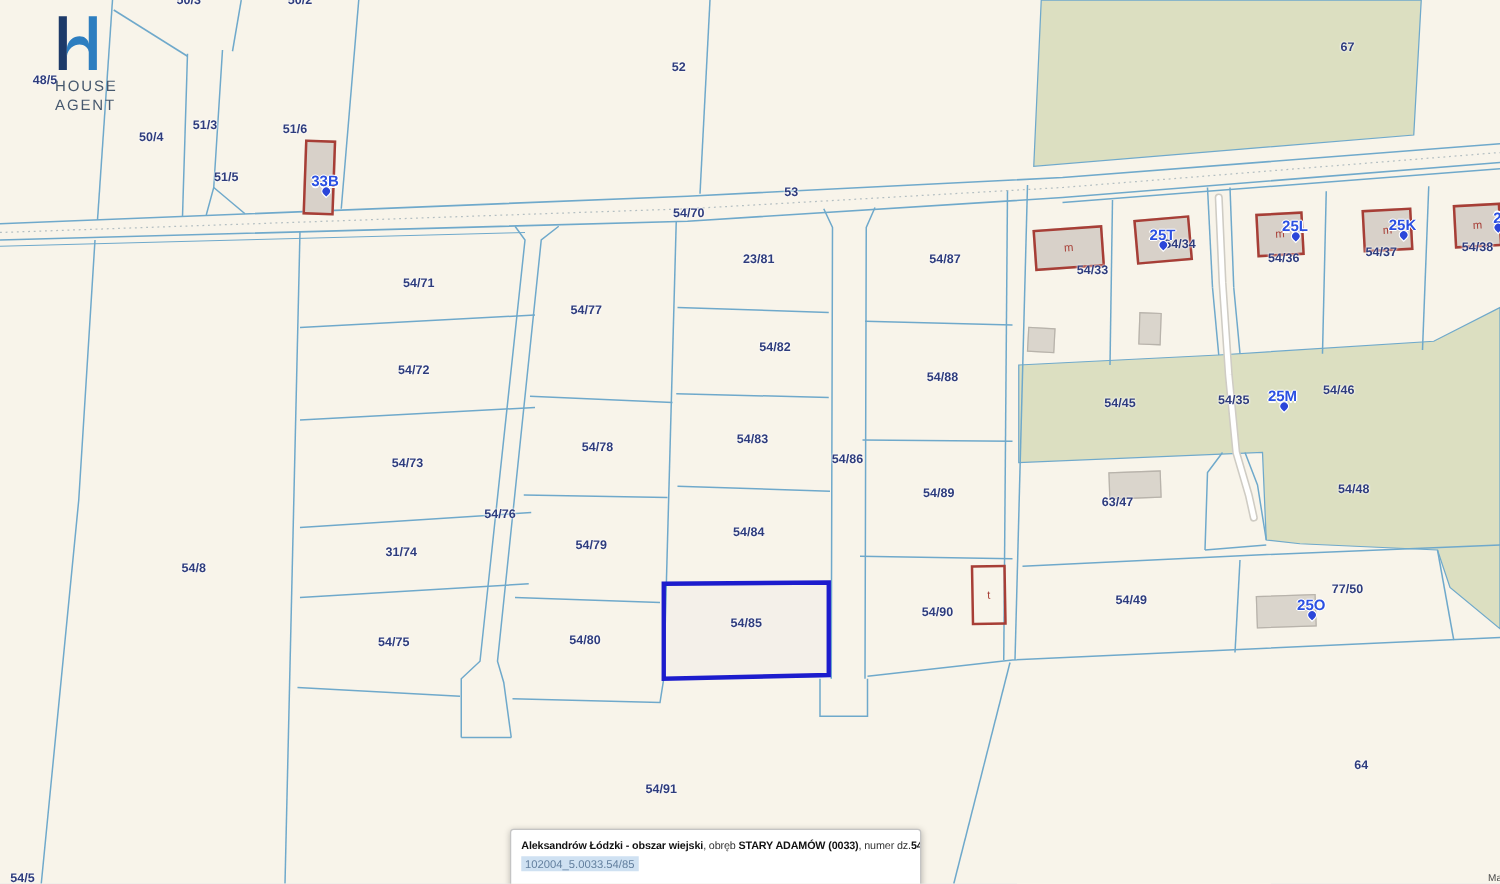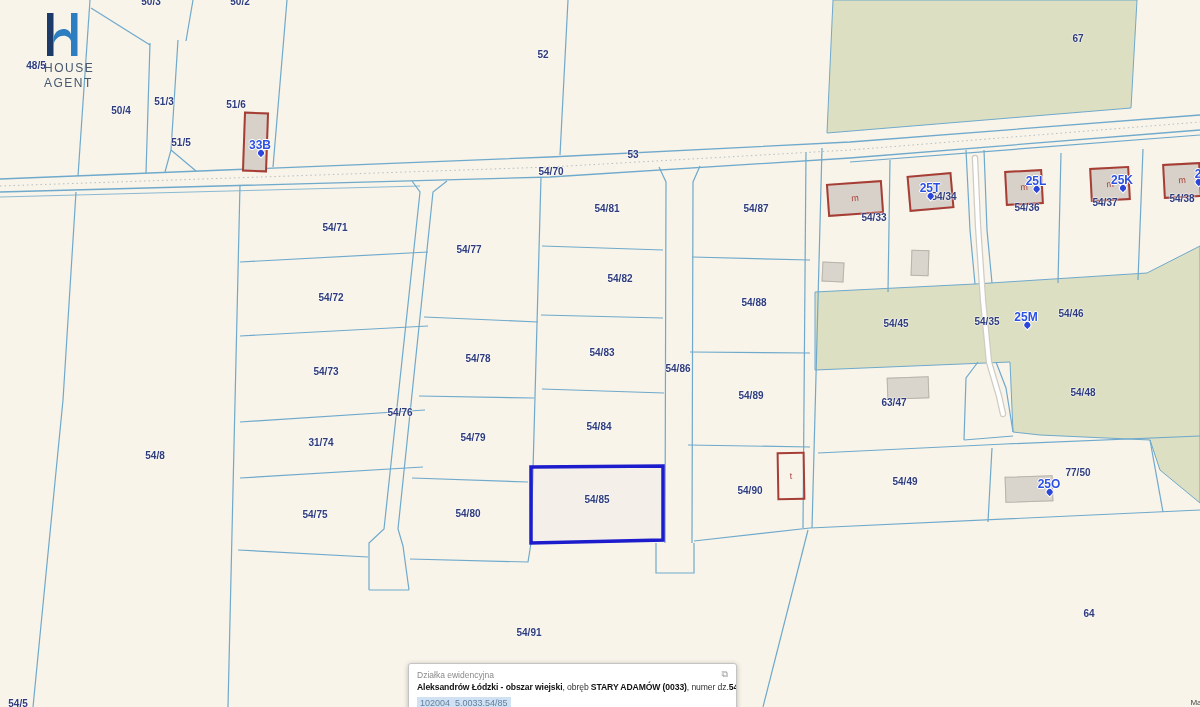--- a/index.html
+++ b/index.html
@@ -162,21 +162,21 @@
       <span class="plabel" style="left: 335px; top: 227px;">54/71</span>
       <span class="plabel" style="left: 331px; top: 297px;">54/72</span>
       <span class="plabel" style="left: 326px; top: 371px;">54/73</span>
       <span class="plabel" style="left: 321px; top: 442px;">31/74</span>
       <span class="plabel" style="left: 315px; top: 514px;">54/75</span>
       <span class="plabel" style="left: 400px; top: 412px;">54/76</span>
       <span class="plabel" style="left: 469px; top: 249px;">54/77</span>
       <span class="plabel" style="left: 478px; top: 358px;">54/78</span>
       <span class="plabel" style="left: 473px; top: 437px;">54/79</span>
       <span class="plabel" style="left: 468px; top: 513px;">54/80</span>
-      <span class="plabel" style="left: 607px; top: 208px;">54/81</span>
+      <span class="plabel" style="left: 607px; top: 208px;">23/81</span>
       <span class="plabel" style="left: 604px; top: 278px; padding-left: 32px;">54/82</span>
       <span class="plabel" style="left: 602px; top: 352px;">54/83</span>
       <span class="plabel" style="left: 599px; top: 426px;">54/84</span>
       <span class="plabel" style="left: 597px; top: 499px;">54/85</span>
       <span class="plabel" style="left: 678px; top: 368px;">54/86</span>
       <span class="plabel" style="left: 756px; top: 208px;">54/87</span>
       <span class="plabel" style="left: 754px; top: 302px;">54/88</span>
       <span class="plabel" style="left: 751px; top: 395px;">54/89</span>
       <span class="plabel" style="left: 750px; top: 490px;">54/90</span>
       <span class="plabel" style="left: 529px; top: 632px;">54/91</span>
@@ -207,23 +207,19 @@
     <svg width="34" height="44" viewBox="0 0 34 44">
       <rect x="3" y="1" width="6.5" height="43" fill="#1d3a69"></rect>
       <rect x="27" y="1" width="6.5" height="43" fill="#2d7ec0"></rect>
       <path d="M9.5 27 C10 15 27 13 27.5 25 L27.5 31 C26 20 11 22 9.5 33 Z" fill="#2d7ec0"></path>
     </svg>
     <div class="brandtext">HOUSE</div>
     <div class="brandtext">AGENT</div>
   </div>
 
   <div id="popup">
-    <div class="row1">
-      <span class="title">Działka ewidencyjna</span>
-      <span class="expand">⧉</span>
-    </div>
     <div class="main"><b>Aleksandrów Łódzki - obszar wiejski</b><span>, obręb </span><b>STARY ADAMÓW (0033)</b><span>, numer dz.</span><b>54/85</b></div>
     <div><span class="chip">102004_5.0033.54/85</span></div>
 
   </div>
 
   <div id="attr">Map</div>
 </div>
 
 </body></html>

